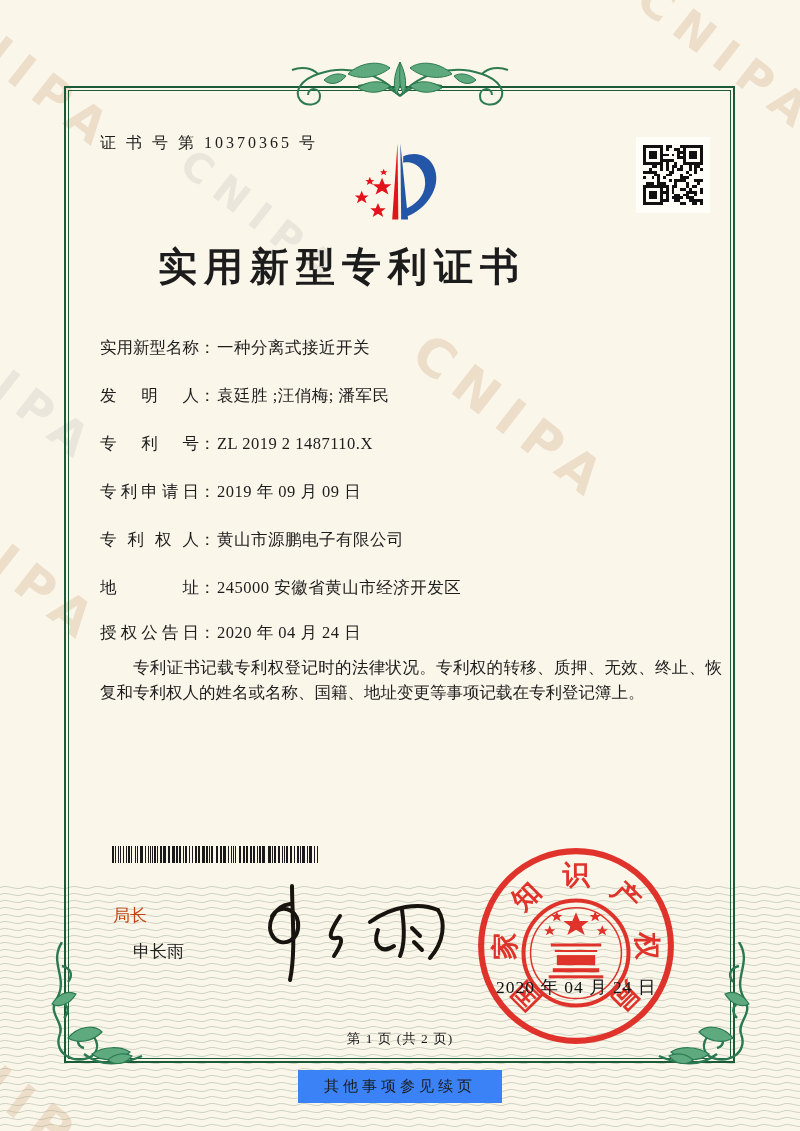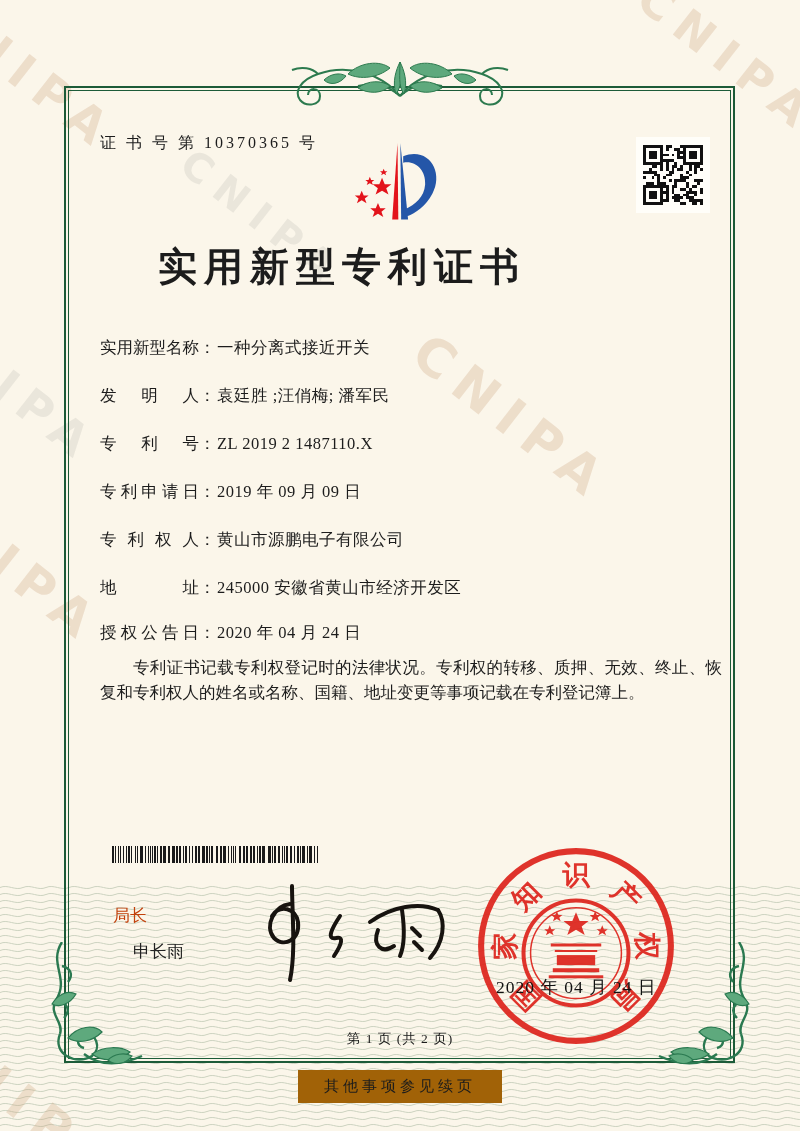--- a/index.html
+++ b/index.html
@@ -73,21 +73,21 @@
   
   #seal{left:470px;top:840px;opacity:0.9;}
   .seal-date{
     left:496px;top:975px;font-size:17.5px;letter-spacing:1px;color:#111;
     white-space:nowrap;z-index:5;
   }
   
   .page-indicator{left:0;top:1030px;width:800px;text-align:center;font-size:13.5px;letter-spacing:1px;}
   .footer-note-box{
     left:50%;top:1070px;transform:translateX(-50%);
-    background:#a16207;padding:7px 26px;
+    background:#3b82f6;padding:7px 26px;
   }
   .footer-note{font-size:15px;letter-spacing:4px;white-space:nowrap;}
   .orn{pointer-events:none;}
 </style>
 </head>
 <body>
 
 <svg id="waves" class="abs" width="800" height="247">
   <defs>
     <pattern id="wv" width="46" height="7" patternUnits="userSpaceOnUse">

